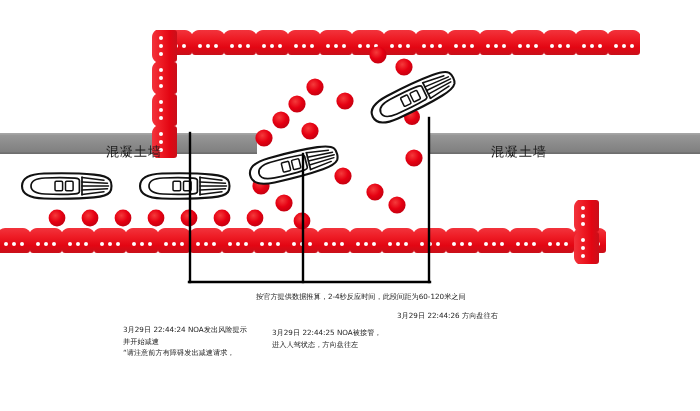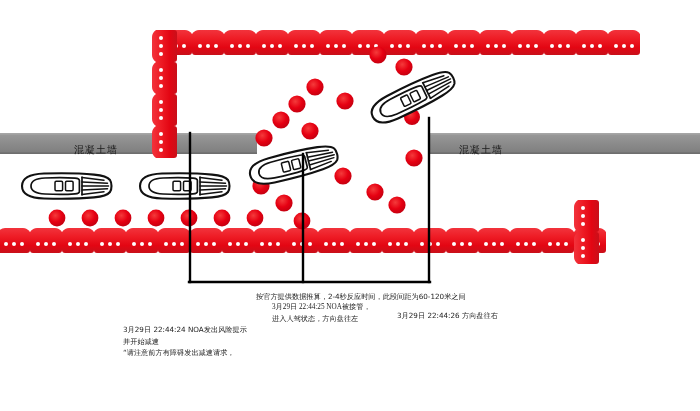--- a/index.html
+++ b/index.html
@@ -15,41 +15,42 @@
     position:relative;
     width:700px;height:411px;
     background:#ffffff;
   }
   .layer{position:absolute;left:0;top:0;width:700px;height:411px;}
   svg.layer{overflow:visible;}
 
   
   .wall-label{
     position:absolute;
-    font-size:10px;
+    font-size:13px;
     color:#1a1a1a;
     letter-spacing:1px;
     white-space:nowrap;
     font-family:Liberation Serif, serif;
+    margin-left:32px;
   }
   #wall-label-left{left:74px;top:143px;}
   #wall-label-right{left:459px;top:143px;}
 
   
   .caption{
     position:absolute;
     font-size:7.2px;
     line-height:11.6px;
     color:#222;
     white-space:nowrap;
     font-family:"DejaVu Sans","Liberation Sans",sans-serif;
   }
   #span-note{left:224px;top:291px;font-size:7.2px;margin-left:32px;}
   #col-1{left:123px;top:324px;}
-  #col-2{left:272px;top:302px;font-family:Liberation Serif, serif;}
+  #col-2{left:272px;top:327px;}
   #col-3{left:397px;top:310px;}
   .caption .line{display:block;}
 </style>
 </head>
 <body>
 
 <div id="stage">
 
   <svg class="layer" id="svg-scene" width="700" height="411" viewBox="0 0 700 411" xmlns="http://www.w3.org/2000/svg">
     <defs>

